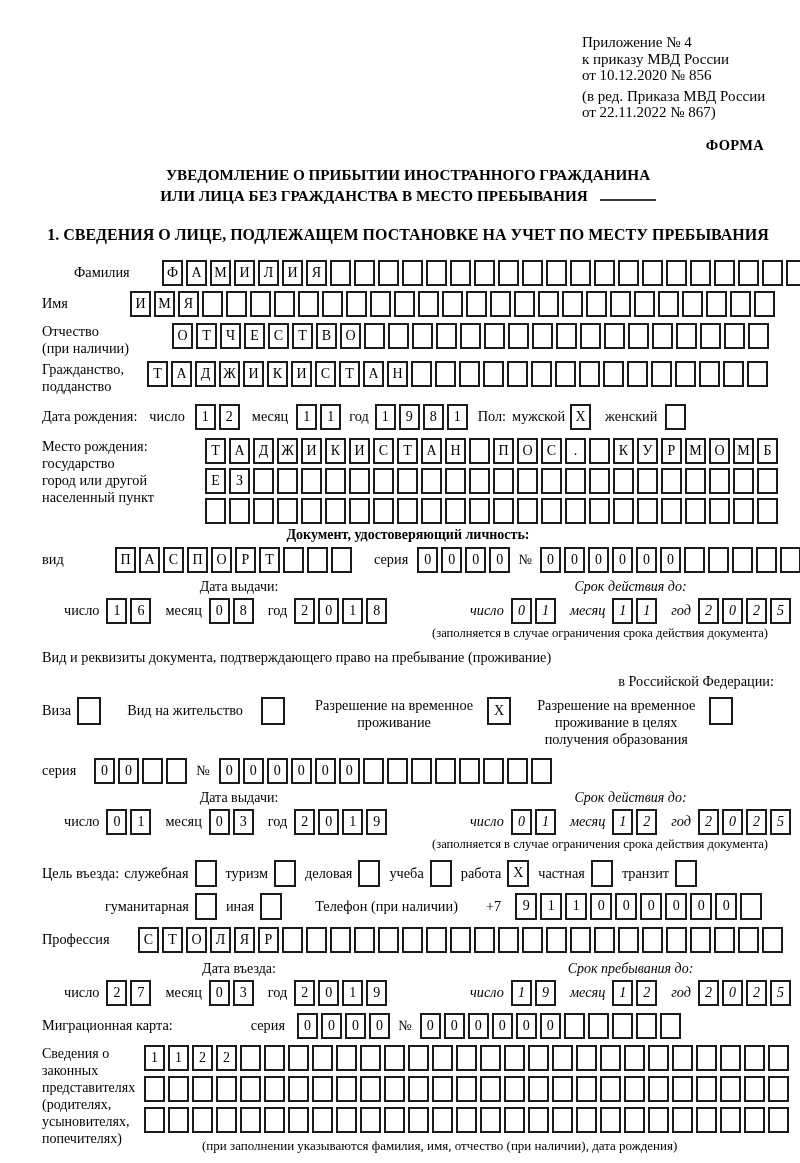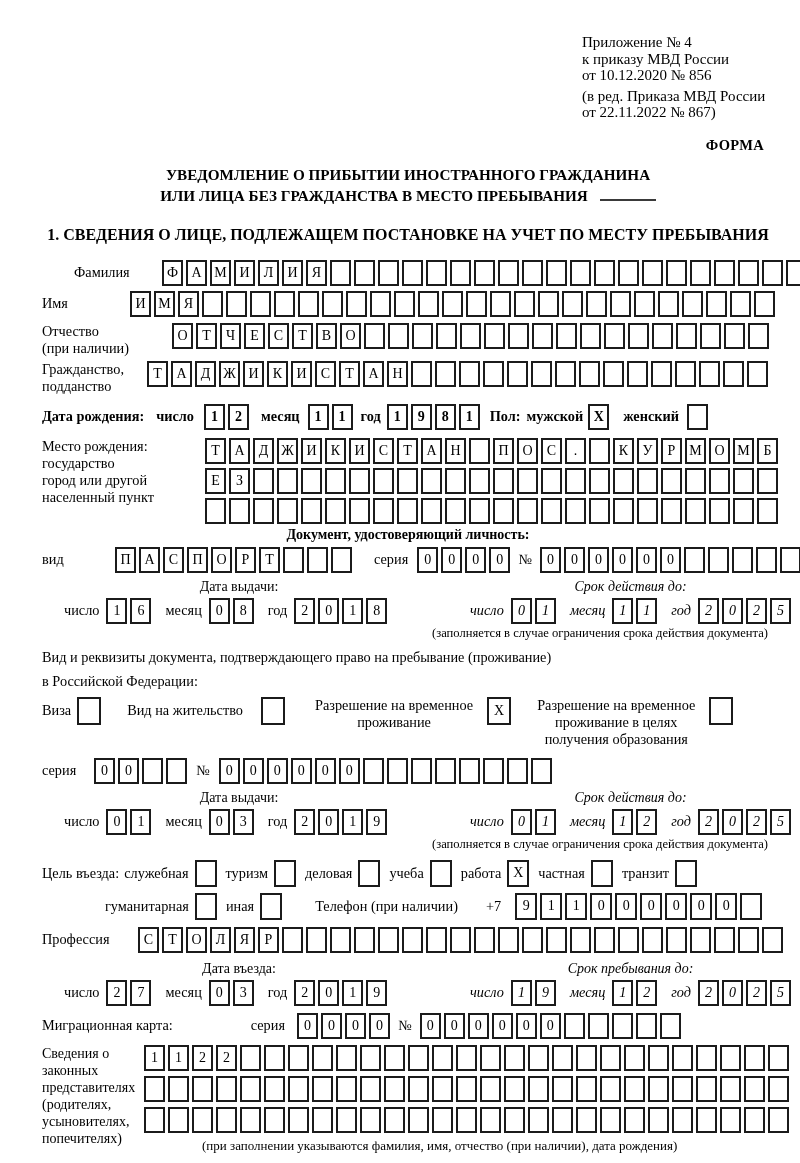--- a/index.html
+++ b/index.html
@@ -199,21 +199,21 @@
         <span class="cell"></span>
         <span class="cell"></span>
         <span class="cell"></span>
         <span class="cell"></span>
         <span class="cell"></span>
         <span class="cell"></span>
         <span class="cell"></span>
       </div>
   </div>
 
-  <div class="frow" style="margin-top:9px;font-weight:bold;">
+  <div class="frow" style="margin-top:9px;">
     <span class="lbl" style="margin-right:12px;">Дата рождения:</span>
     <span class="lbl" style="margin-right:10px;">число</span>
     <div class="cellrow" style="margin-right:12px;">
         <span class="cell">1</span>
         <span class="cell">2</span>
       </div>
     <span class="lbl" style="margin-right:8px;">месяц</span>
     <div class="cellrow" style="margin-right:8px;">
         <span class="cell">1</span>
         <span class="cell">1</span>
@@ -406,21 +406,21 @@
             <span class="cell">0</span>
             <span class="cell">2</span>
             <span class="cell">5</span>
           </div>
       </div>
     </div>
   </div>
   <div class="note">(заполняется в случае ограничения срока действия документа)</div>
 
   <div class="textline" style="margin-top:7px;">Вид и реквизиты документа, подтверждающего право на пребывание (проживание)</div>
-  <div class="textline" style="margin-top:5px;">в Российской Федерации:</div>
+  <div class="textline" style="margin-top:5px;text-align:right;">в Российской Федерации:</div>
 
   <div class="chkgrid">
     <div class="chkrow" style="margin-right:26px;">
       <span class="chklbl" style="margin-right:6px;">Виза</span>
       <div class="cellrow chkbox">
           <span class="cell"></span>
         </div>
     </div>
     <div class="chkrow" style="margin-right:30px;">
       <span class="chklbl" style="margin-right:18px;">Вид на жительство</span>

